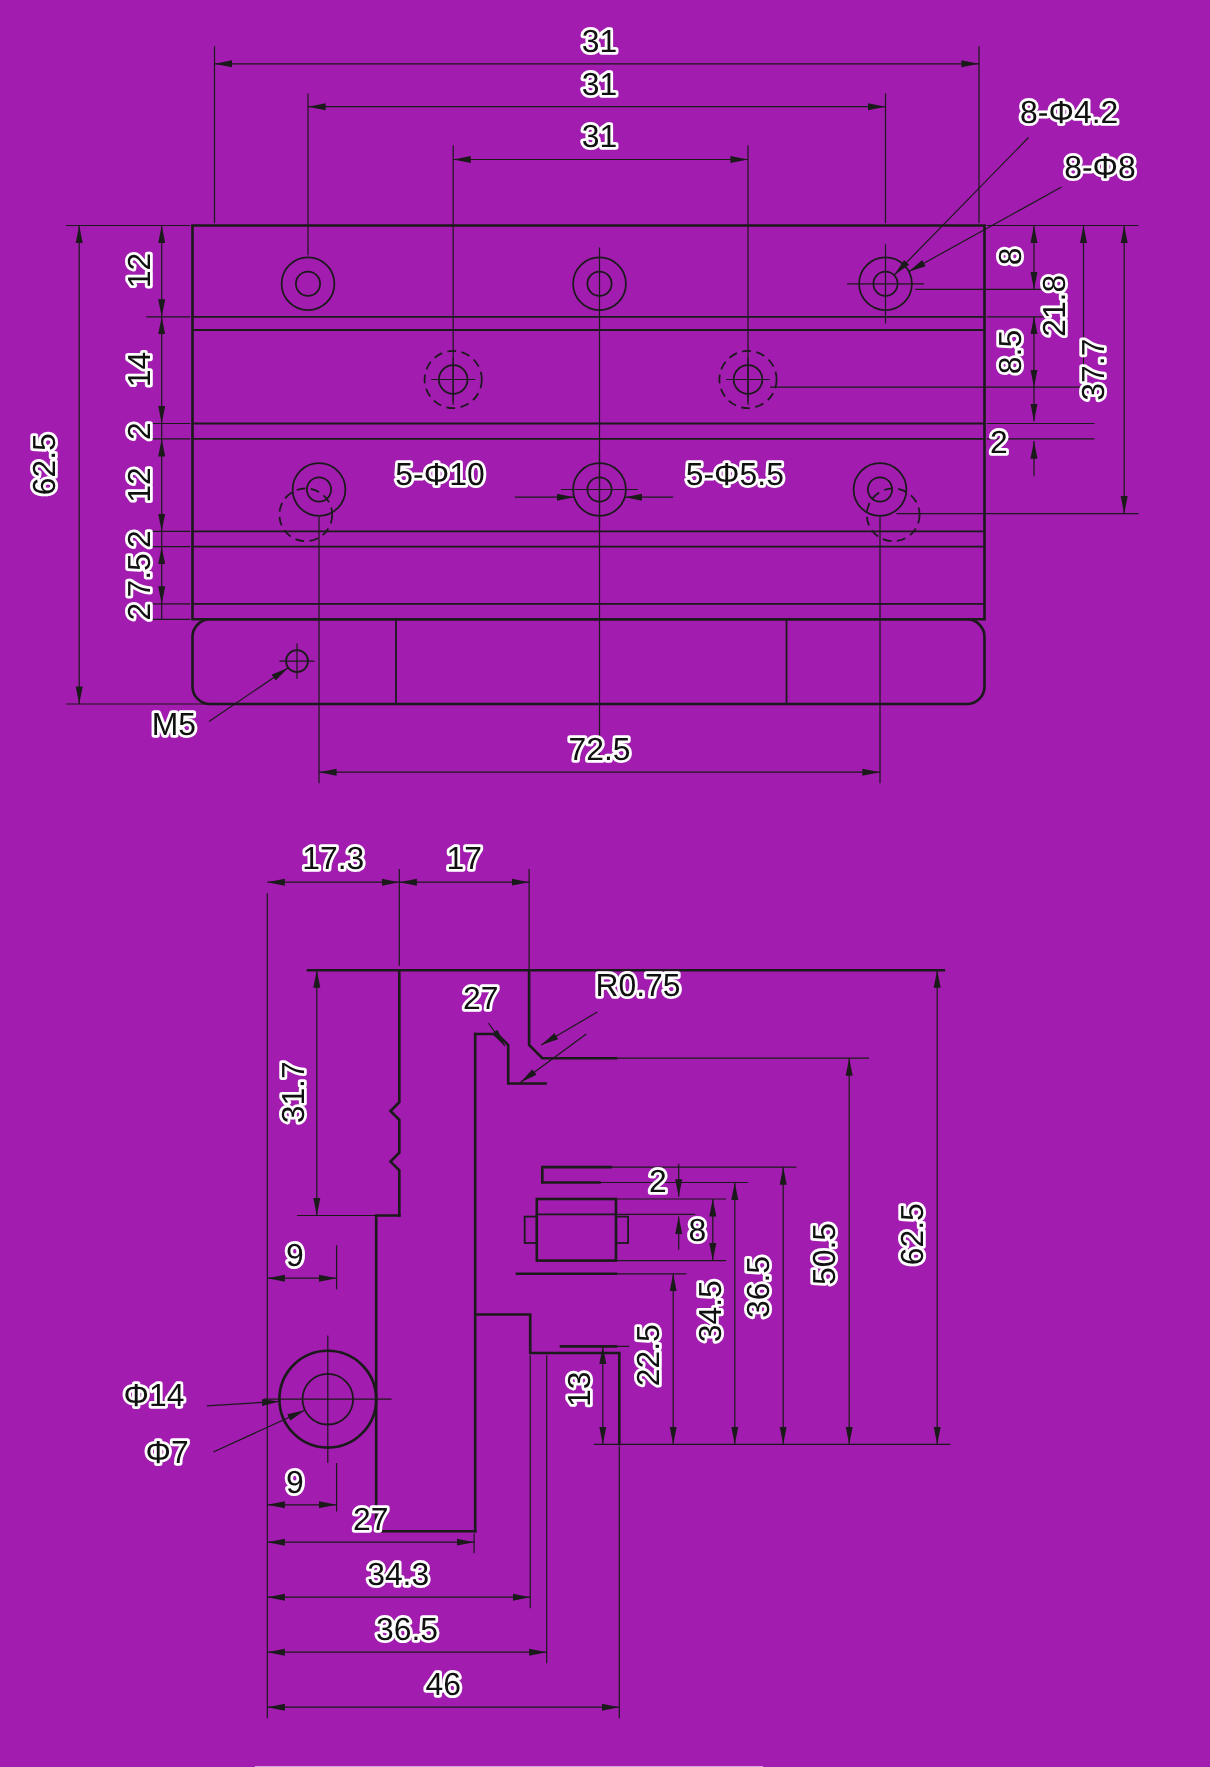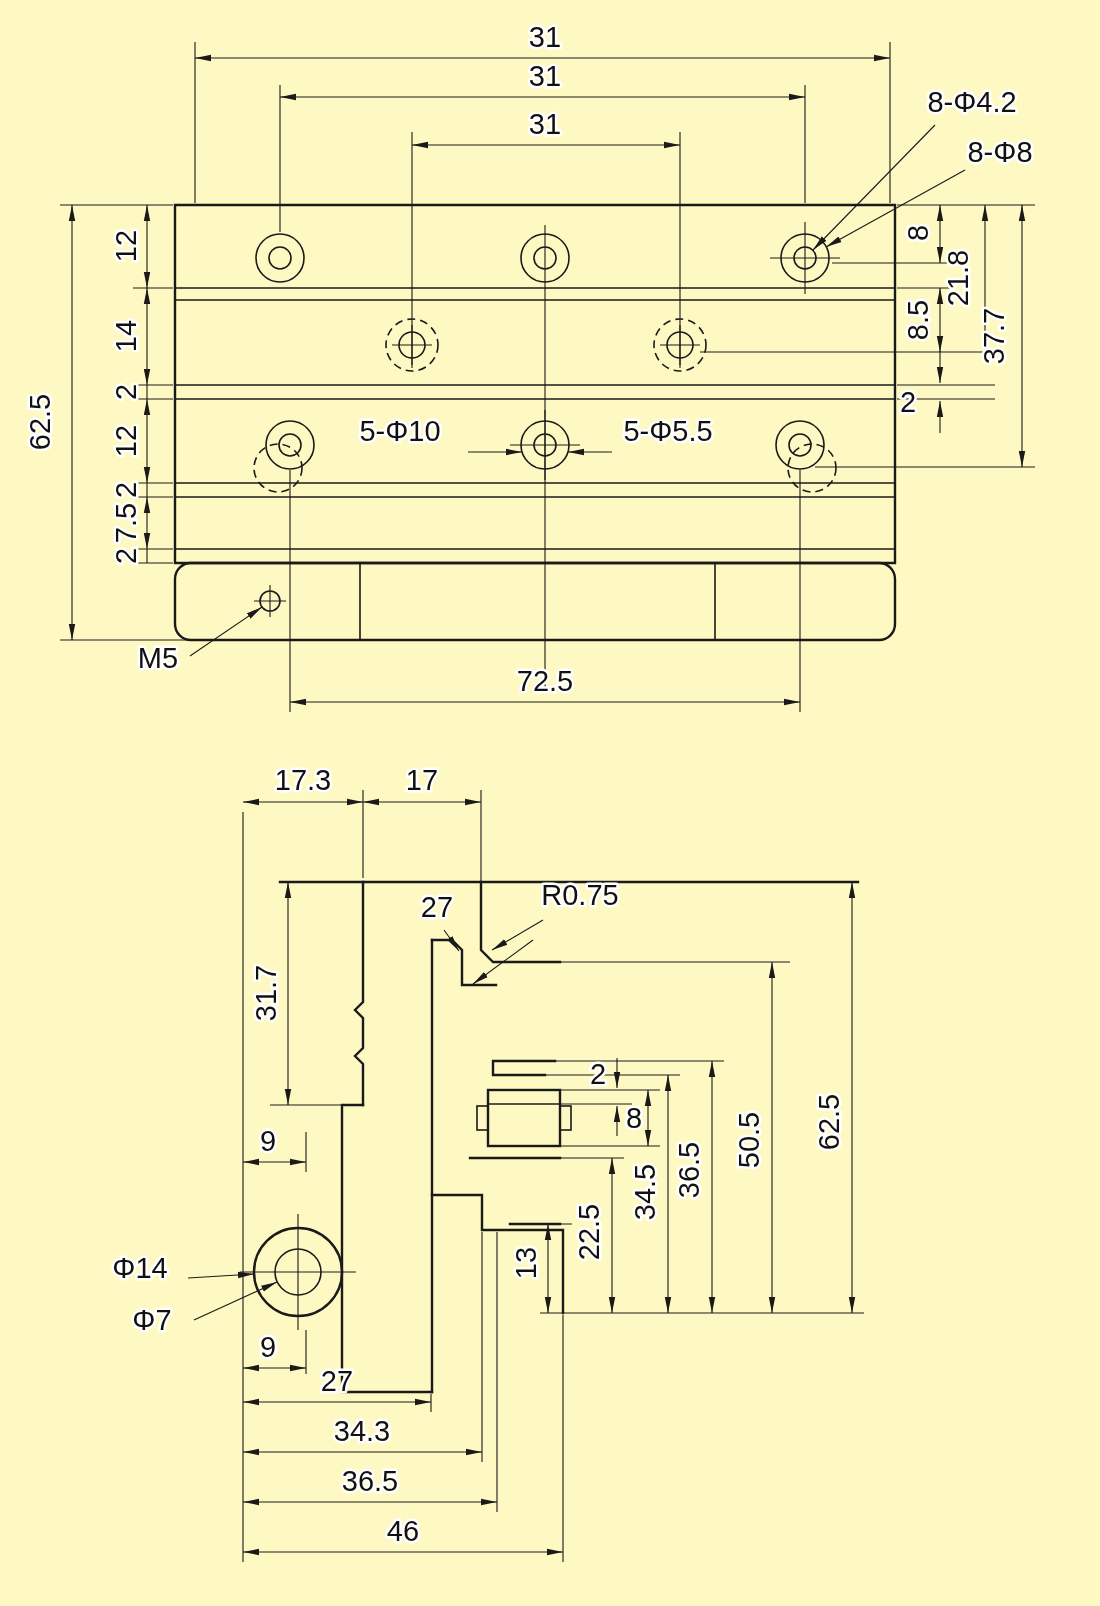--- a/index.html
+++ b/index.html
@@ -1,16 +1,16 @@
 <!DOCTYPE html>
 <html><head>
 <meta charset="utf-8">
 <style>
   html,body { margin:0; padding:0; background:#ffffff; }
-  .stage { width:1100px; height:1606px; background:#fef9c3; position:relative; overflow:hidden; }
+  .stage { width:1100px; height:1606px; background:#a21caf; position:relative; overflow:hidden; }
   svg { display:block; }
   .p  { stroke:#1a1a1a; stroke-width:2.4; fill:none; stroke-linecap:square; }
   .m  { stroke:#1a1a1a; stroke-width:1.6; fill:none; }
   .md { stroke:#1a1a1a; stroke-width:1.6; fill:none; stroke-dasharray:8 5; }
   .t  { stroke:#1a1a1a; stroke-width:1.1; fill:none; }
   .d  { stroke:#1a1a1a; stroke-width:1.1; fill:none; }
   text {
     font-family:"Liberation Sans","DejaVu Sans",sans-serif;
     font-size:29px; fill:#111; text-anchor:middle;
     paint-order:stroke; stroke:#ffffff; stroke-width:5px; stroke-linejoin:round;

